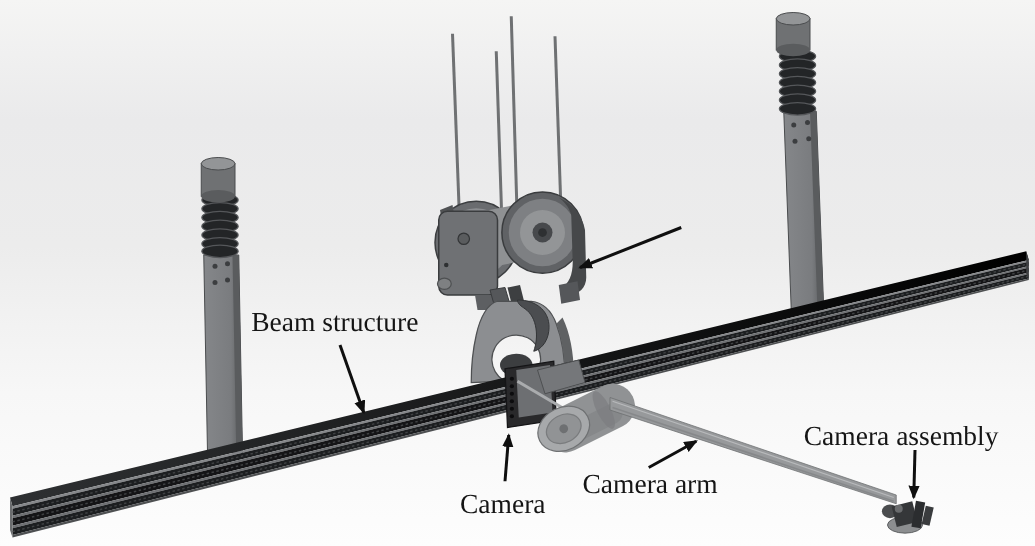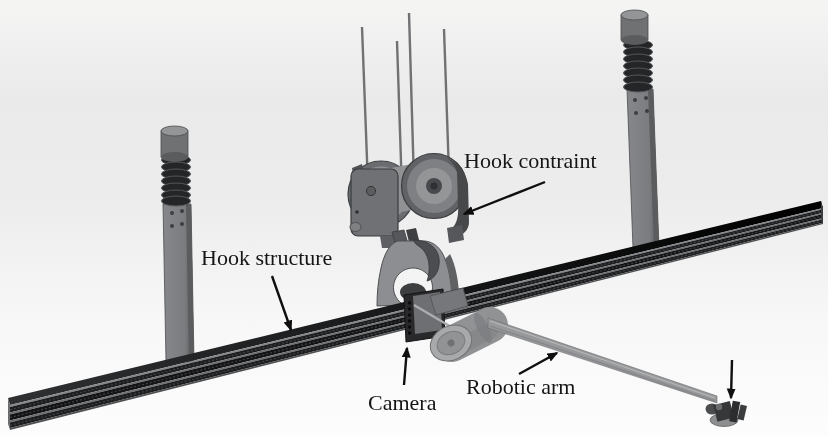--- a/index.html
+++ b/index.html
@@ -188,18 +188,18 @@
 
   <g stroke="#0f0f0f" stroke-width="2.4">
     <line x1="545" y1="182" x2="464" y2="214" marker-end="url(#ah)"></line>
     <line x1="272" y1="276" x2="291" y2="330" marker-end="url(#ah)"></line>
     <line x1="404" y1="385" x2="407" y2="348" marker-end="url(#ah)"></line>
     <line x1="519" y1="374" x2="557" y2="353" marker-end="url(#ah)"></line>
     <line x1="732" y1="360" x2="731" y2="398" marker-end="url(#ah)"></line>
   </g>
 </svg>
 
-<div class="fig-label" id="lab-hook">Hook contraint</div>
-<div class="fig-label" id="lab-beam">Hook structure</div>
+<div class="fig-label" id="lab-beam">Beam structure</div>
 <div class="fig-label" id="lab-gantry">Camera</div>
-<div class="fig-label" id="lab-arm">Robotic arm</div>
+<div class="fig-label" id="lab-arm">Camera arm</div>
+<div class="fig-label" id="lab-camera">Camera assembly</div>
 
 </div>
 
 </body></html>

